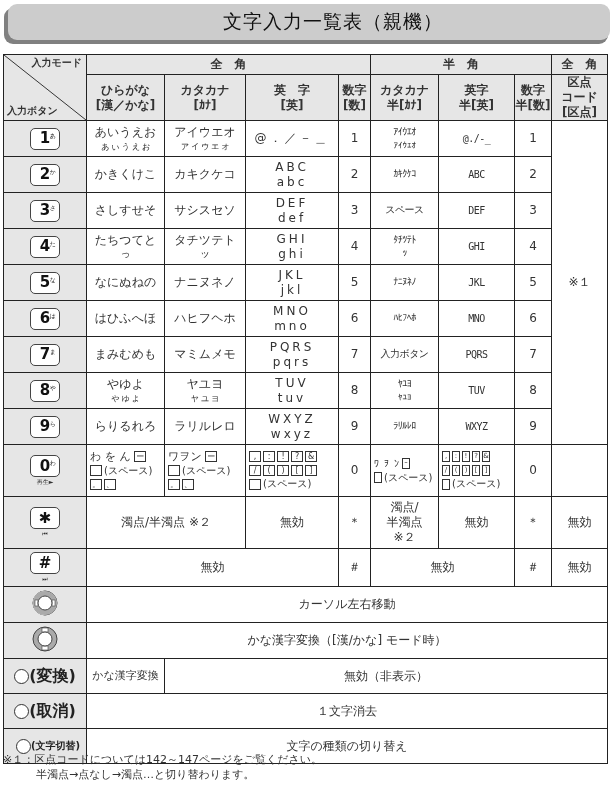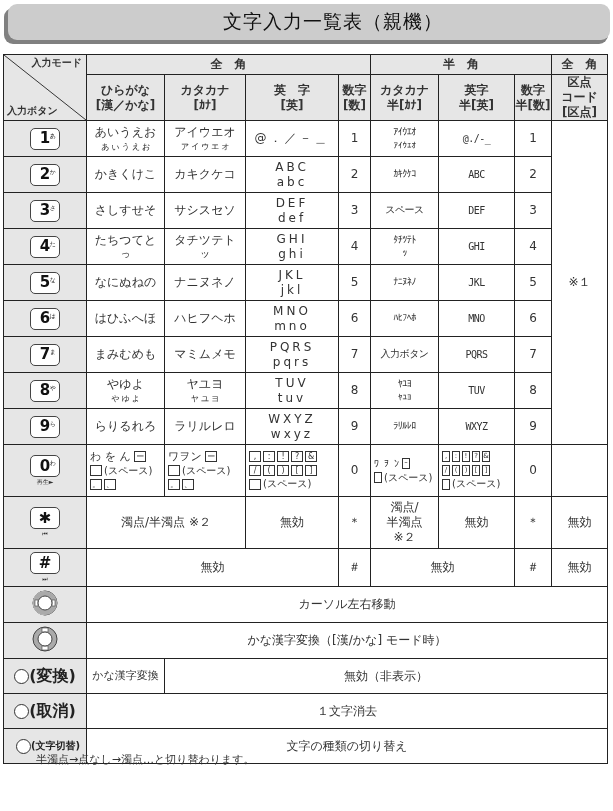--- a/index.html
+++ b/index.html
@@ -410,14 +410,15 @@
   </tr>
 
   <tr class="rb">
     <td class="key" style="text-align:left;padding-left:12px"><span class="circ"></span><span class="klabel" style="font-size:10px">(文字切替)</span></td>
     <td colspan="8">文字の種類の切り替え</td>
   </tr>
 </tbody>
   </table>
 
 <div class="notes">
+  <div>※１：区点コードについては142～147ページをご覧ください。</div>
   <div class="ind">半濁点→点なし→濁点…と切り替わります。</div>
 </div>
 
 </body></html>

